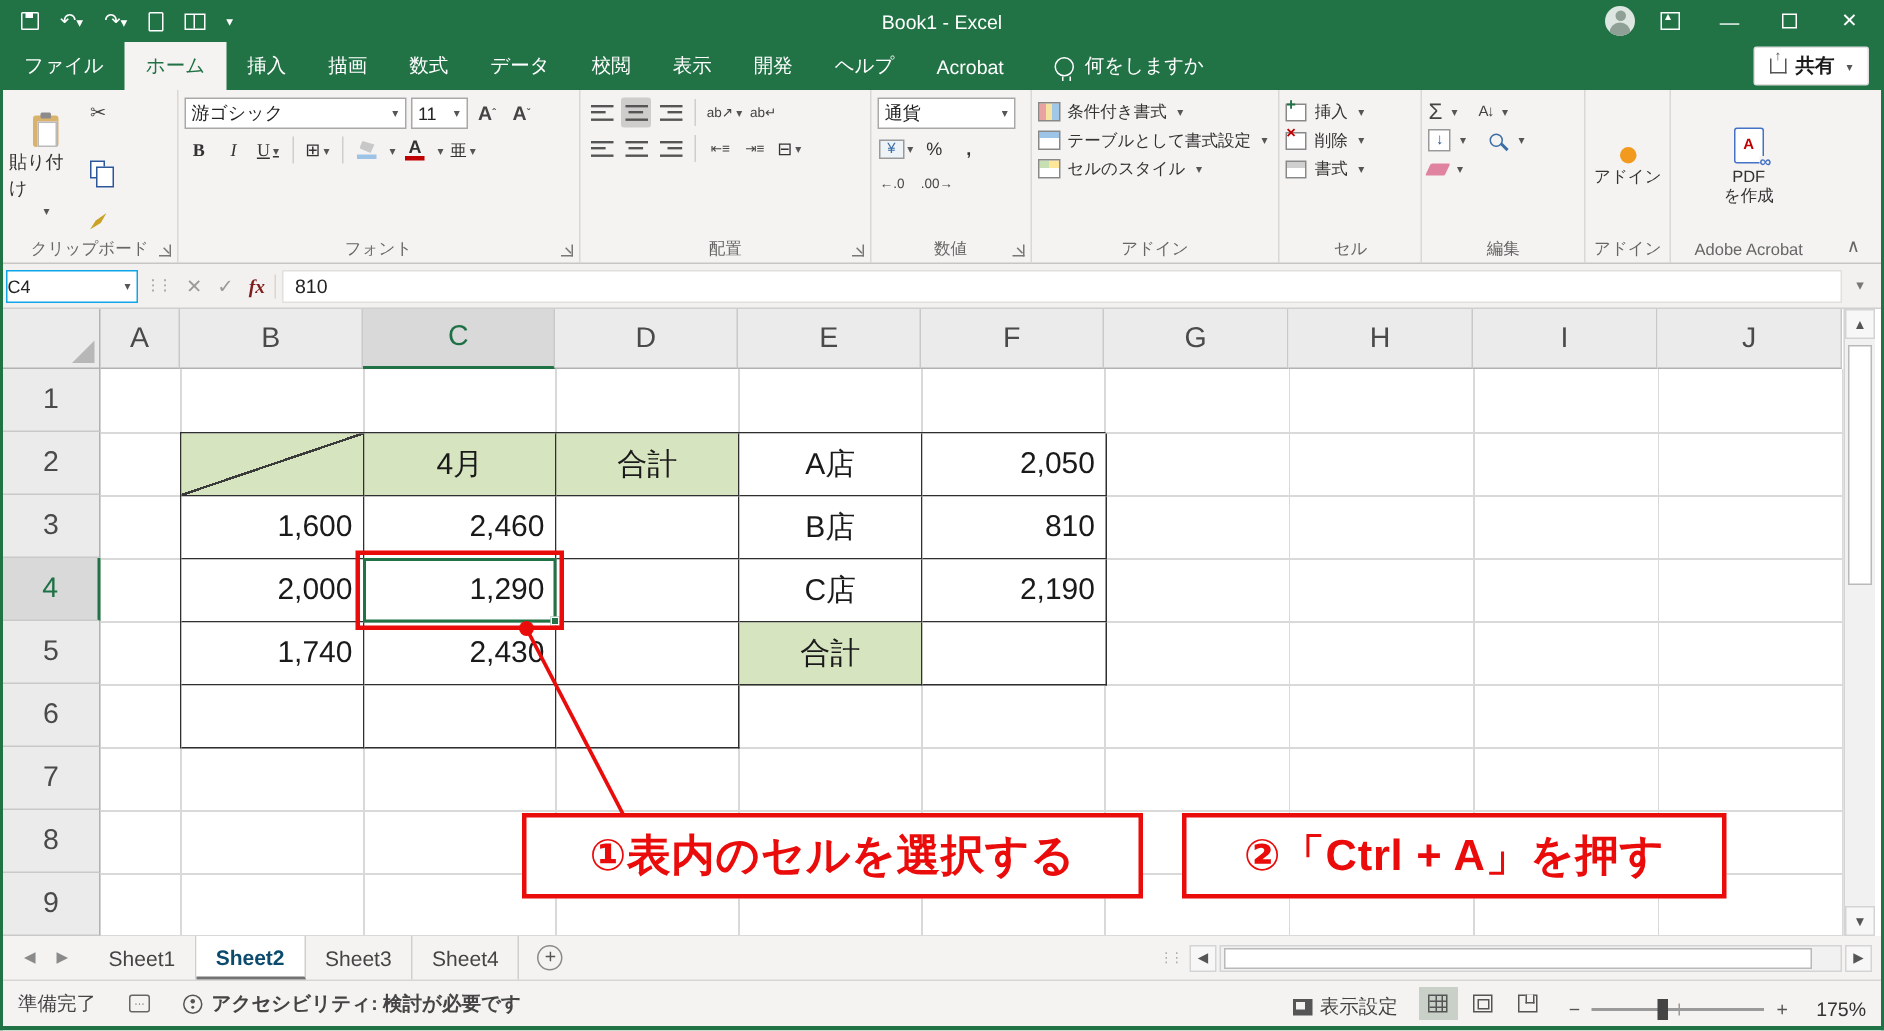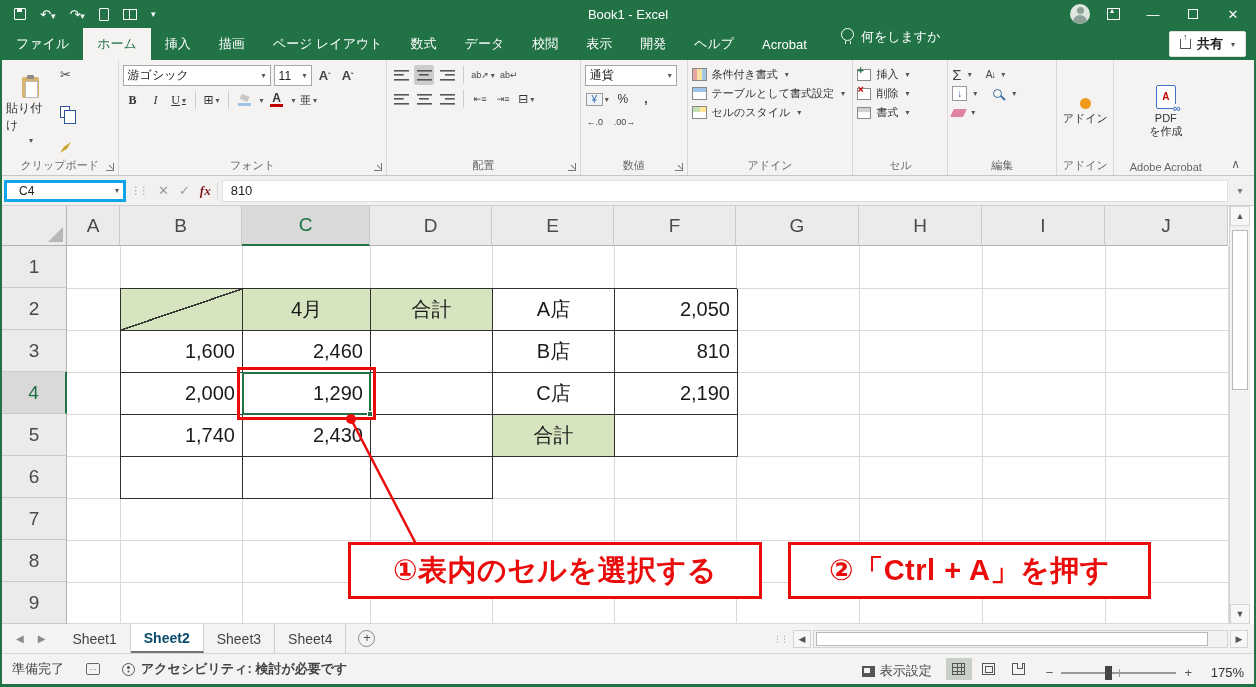--- a/index.html
+++ b/index.html
@@ -20,21 +20,21 @@
 .avatar:before{content:"";position:absolute;left:6.5px;top:3px;width:7px;height:7px;border-radius:50%;background:#8fa197}
 .avatar:after{content:"";position:absolute;left:3px;top:11px;width:14px;height:9px;border-radius:7px 7px 0 0;background:#8fa197}
 .winbtn{width:34px;height:26px;display:flex;align-items:center;justify-content:center;font-size:13px}
 .ribdisp{width:13px;height:12px;border:1.3px solid #fff;position:relative}
 .ribdisp:after{content:"▴";position:absolute;top:-3px;left:2.5px;font-size:8px}
 .maxbox{width:10px;height:10px;border:1.4px solid #fff}
 
 .tabrow{height:32px;background:#217346;display:flex;align-items:stretch;color:#fff;font-size:13px}
 .rtab{display:flex;align-items:center;padding:0 14px;cursor:default}
 .rtab.active{background:#f4f3f1;color:#217346}
-.tellme{display:flex;align-items:flex-start;gap:7px;margin-left:20px}
+.tellme{display:flex;align-items:center;gap:7px;margin-left:20px}
 .bulb{width:13px;height:13px;border:1.4px solid #fff;border-radius:50%;position:relative}
 .bulb:after{content:"";position:absolute;left:3.5px;bottom:-4px;width:4px;height:3px;border-left:1.4px solid #fff;border-right:1.4px solid #fff}
 .share-btn{margin-left:auto;align-self:center;margin-right:8px;background:#fff;color:#1a1a1a;border:1px solid #e0e0e0;border-radius:2px;padding:3px 10px;display:flex;align-items:center;gap:6px;font-weight:bold;font-size:13px}
 .share-ic{width:11px;height:10px;border:1.2px solid #555;border-top:none;position:relative}
 .share-ic:after{content:"↑";position:absolute;top:-7px;left:2px;font-size:9px;color:#555}
 
 .ribbon{height:116px;background:#f4f3f1;border-bottom:1px solid #c8c6c4;display:flex;font-size:12px;color:#333}
 .rgroup{position:relative;border-right:1px solid #dad8d6;padding:5px 4px 18px;display:flex;flex-direction:column}
 .glabel{position:absolute;bottom:2px;left:0;right:0;text-align:center;font-size:11px;color:#666;white-space:nowrap}
 .launcher{position:absolute;bottom:4px;right:4px;width:8px;height:8px;border-right:1.4px solid #777;border-bottom:1.4px solid #777}
@@ -92,21 +92,21 @@
 .sortico{font-size:10px;color:#444;letter-spacing:-1px}
 .ed-row{display:flex;align-items:center;gap:4px;height:19px}
 
 .bigbtn{display:flex;flex-direction:column;align-items:center;justify-content:center;gap:3px;flex:1;font-size:11px;line-height:13px;text-align:center;color:#333}
 .orangedot{width:11px;height:11px;border-radius:50%;background:#f29a1e}
 .pdfico{width:20px;height:24px;border:1.5px solid #4472c4;border-radius:2px;position:relative;background:#fff;color:#c00000;font-size:10px;font-weight:bold;display:flex;align-items:center;justify-content:center}
 .pdfico:after{content:"∞";position:absolute;right:-6px;bottom:-4px;color:#4472c4;font-size:11px;background:#f4f3f1;line-height:8px}
 .collapse{margin-left:auto;align-self:flex-end;padding:0 14px 4px;color:#666;font-size:12px}
 
 .fbar{height:30px;background:#f2f1ef;border-bottom:1px solid #cfcfcf;display:flex;align-items:center;padding:0 2px;position:relative}
-.namebox{width:122px;height:22px;background:#fff;border:3px solid #0ea5e9;display:flex;align-items:center;font-size:12px;color:#222;padding-left:12px}
+.namebox{width:88px;height:22px;background:#fff;border:1px solid #0ea5e9;display:flex;align-items:center;font-size:12px;color:#222;padding-left:0}
 .namebox .chev{margin-left:auto;margin-right:4px}
 .fdots{color:#9a9a9a;font-size:10px;margin:0 5px;letter-spacing:-2px}
 .fbtns{display:flex;align-items:center;gap:10px;color:#9a9a9a;font-size:13px;padding:0 6px;border-right:1px solid #d8d6d4}
 .fx{font-style:italic;font-family:"Liberation Serif",serif;color:#7f1d1d;font-weight:bold}
 .finput{flex:1;background:#fff;height:22px;border:1px solid #e2e0de;display:flex;align-items:center;font-size:13px;color:#222;padding-left:8px;margin-left:4px}
 .fexp{width:24px;text-align:center;color:#777;font-size:10px}
 
 .sheet{position:relative;width:1252px;height:418px;background:#fff;overflow:hidden}
 .colheaders{position:absolute;left:0;top:0;height:40px;display:flex;z-index:2}
 .ch{background:#ebebeb;border-right:1px solid #c9c9c9;border-bottom:1px solid #b2b2b2;display:flex;align-items:center;justify-content:center;font-size:19px;color:#4a4a4a}
@@ -197,21 +197,20 @@
         </span>
       <span class="winbtn">✕</span>
     </div>
   </div>
 
   <div class="tabrow">
     <span class="rtab">ファイル</span>
     <span class="rtab active">ホーム</span>
     <span class="rtab">挿入</span>
     <span class="rtab">描画</span>
-    <span class="rtab">ページ レイアウト</span>
     <span class="rtab">数式</span>
     <span class="rtab">データ</span>
     <span class="rtab">校閲</span>
     <span class="rtab">表示</span>
     <span class="rtab">開発</span>
     <span class="rtab">ヘルプ</span>
     <span class="rtab">Acrobat</span>
     <span class="tellme">
         <span class="bulb"></span>
         <span>何をしますか</span>

